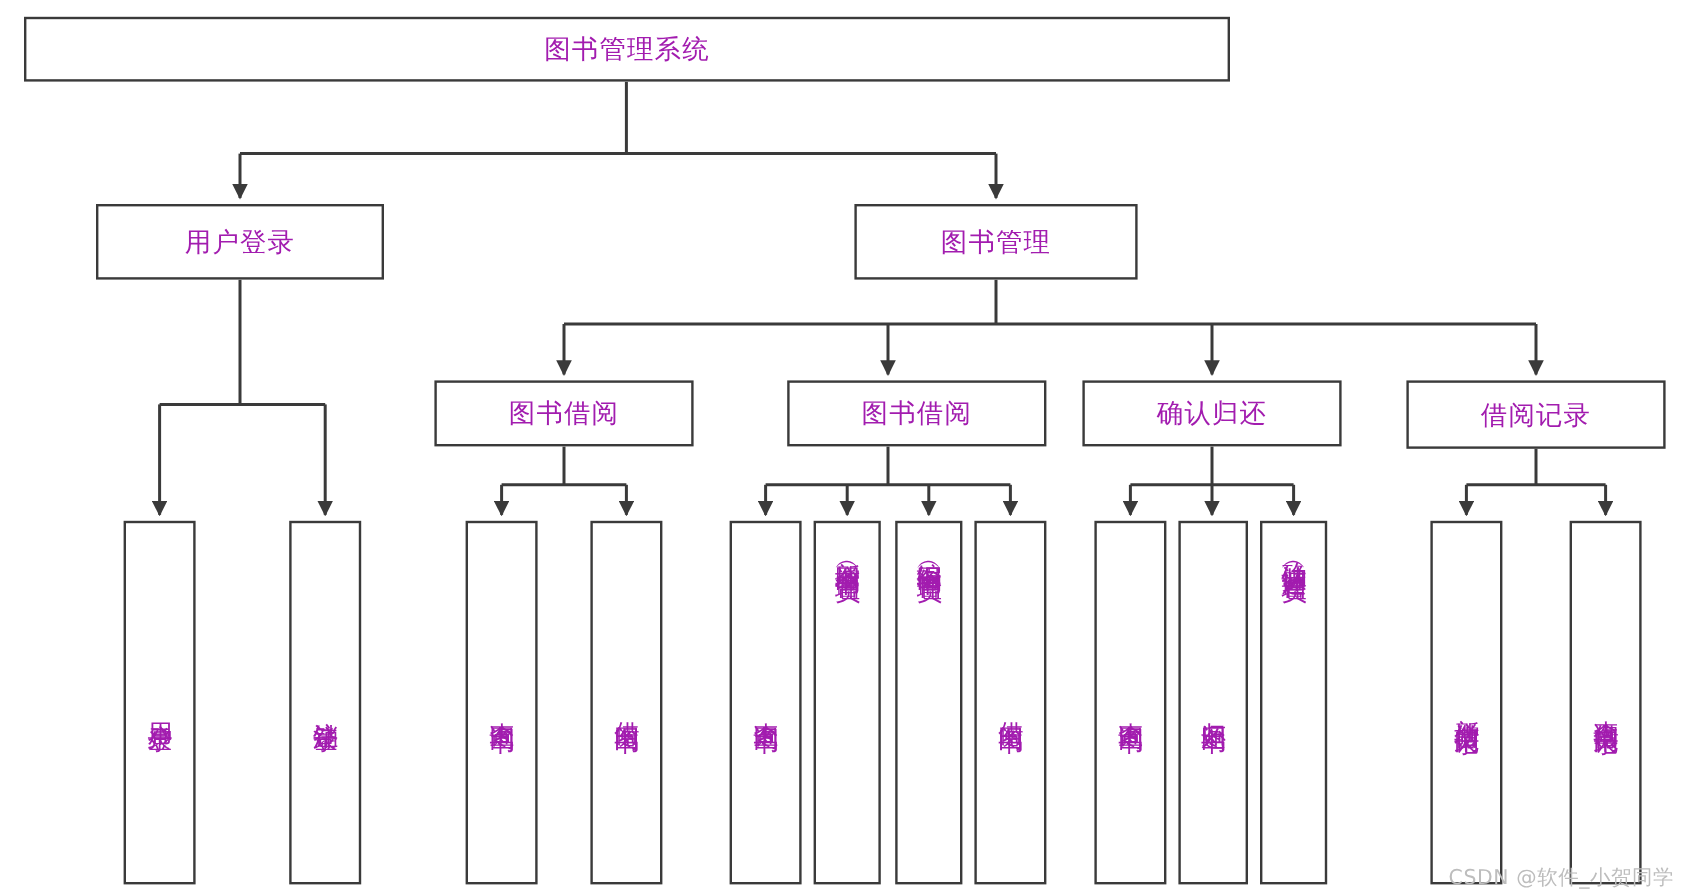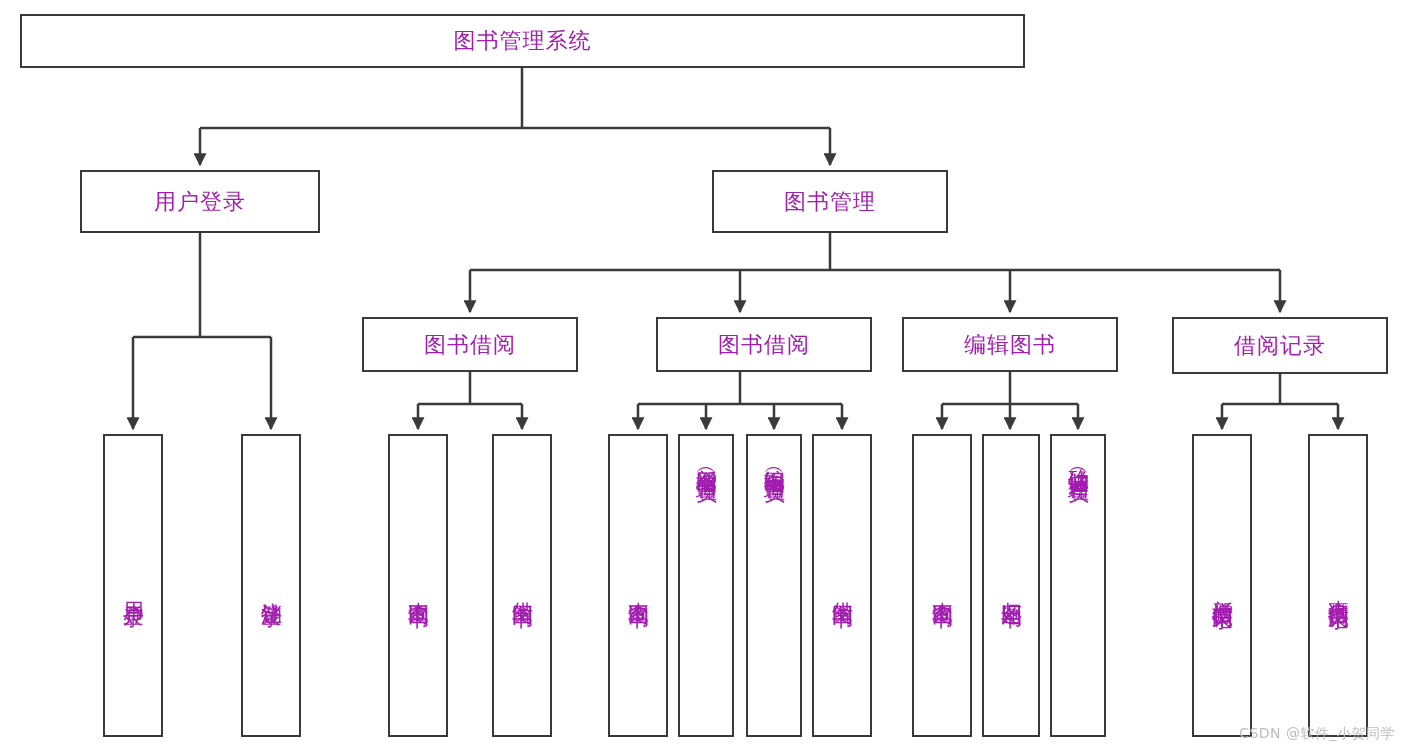--- a/index.html
+++ b/index.html
@@ -46,21 +46,21 @@
     height:100%;
     display:flex;
     align-items:center;
     justify-content:center;
   }
   .leaf-inner.top-align{align-items:flex-start;padding-top:10px;}
   .watermark{
     position:absolute;
     right:10px;
     bottom:4px;
-    font-size:14px;
+    font-size:17px;
     color:#bdbdbd;
     letter-spacing:0.5px;
     white-space:nowrap;
     pointer-events:none;
   }
 </style>
 </head>
 <body>
 
 <div id="canvas">
@@ -129,21 +129,21 @@
     <span>图书管理</span>
   </div>
 
   <div class="node h-node" style="left:362px;top:317px;width:216px;height:55px;">
     <span>图书借阅</span>
   </div>
   <div class="node h-node" style="left:632px;top:317px;width:216px;height:55px;margin-left:24px;">
     <span>图书借阅</span>
   </div>
   <div class="node h-node" style="left:902px;top:317px;width:216px;height:55px;">
-    <span>编辑图书</span>
+    <span>确认归还</span>
   </div>
   <div class="node h-node" style="left:1172px;top:317px;width:216px;height:57px;">
     <span>借阅记录</span>
   </div>
 
   <div class="node leaf" style="left:103px;top:434px;width:60px;height:303px;">
     <div class="leaf-inner">
         <span class="vtext">用户登录</span>
       </div>
   </div>

